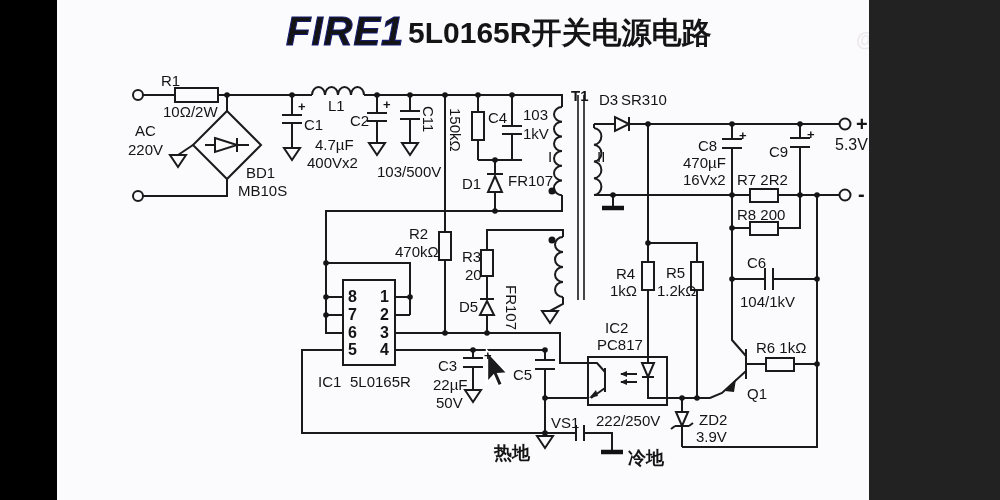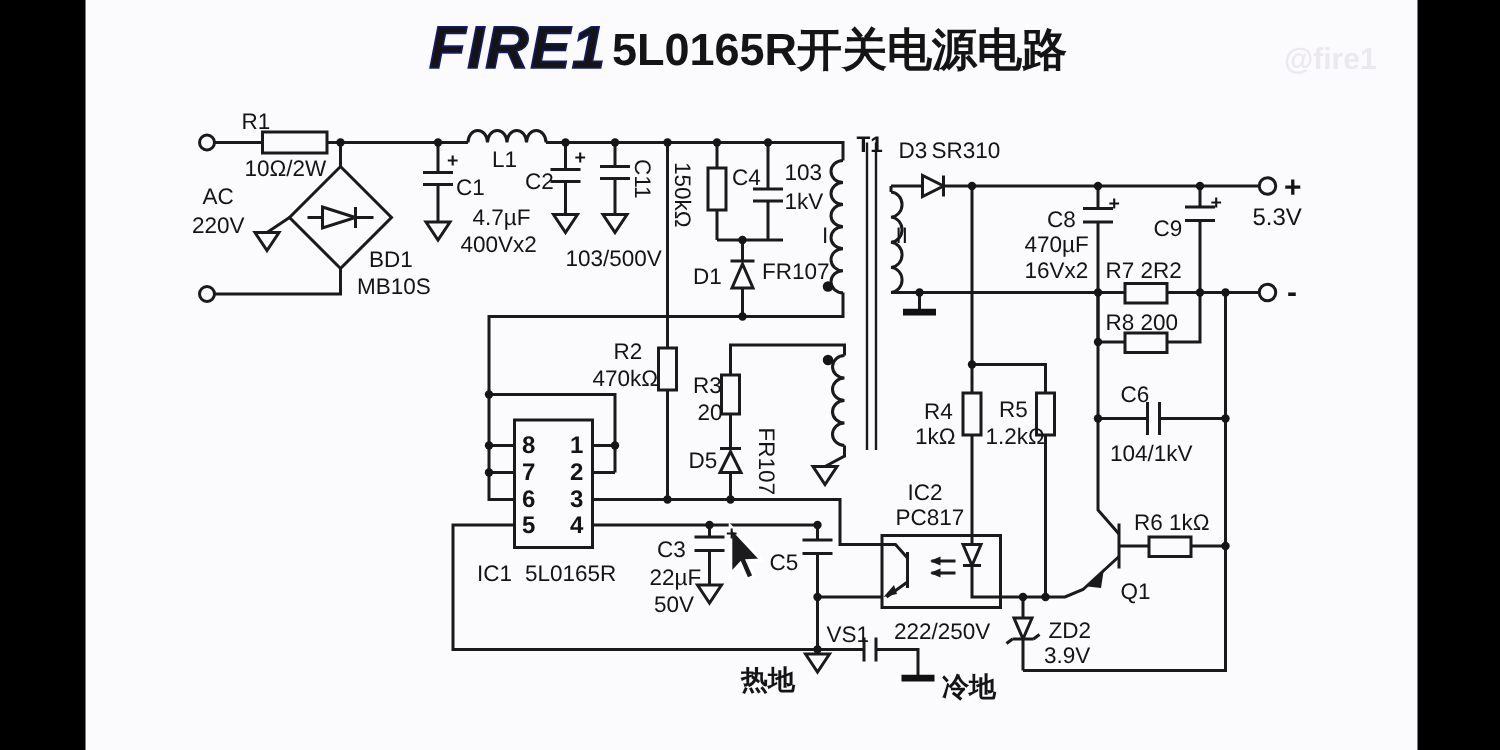--- a/index.html
+++ b/index.html
@@ -1,16 +1,16 @@
 <!DOCTYPE html>
 <html><head>
 <meta charset="utf-8">
 <style>
   html,body{margin:0;padding:0;background:#222;}
-  .stage{position:relative;width:1000px;height:500px;background:#fbfafd;overflow:hidden;
+  .stage{position:relative;width:869px;height:500px;background:#fbfafd;overflow:hidden;
          font-family:"Liberation Sans", sans-serif;}
   svg{display:block;}
   .wire{stroke:#1a1a1a;stroke-width:2;fill:none;}
   .thin{stroke:#1a1a1a;stroke-width:1.6;fill:none;}
   .comp{stroke:#1a1a1a;stroke-width:2;fill:none;}
   .solid{fill:#1a1a1a;stroke:none;}
   .thick{stroke:#111;stroke-width:4.5;fill:none;}
   .jdot{fill:#151515;stroke:none;}
   text{fill:#141414;}
   .lbl{font-size:15px;}

